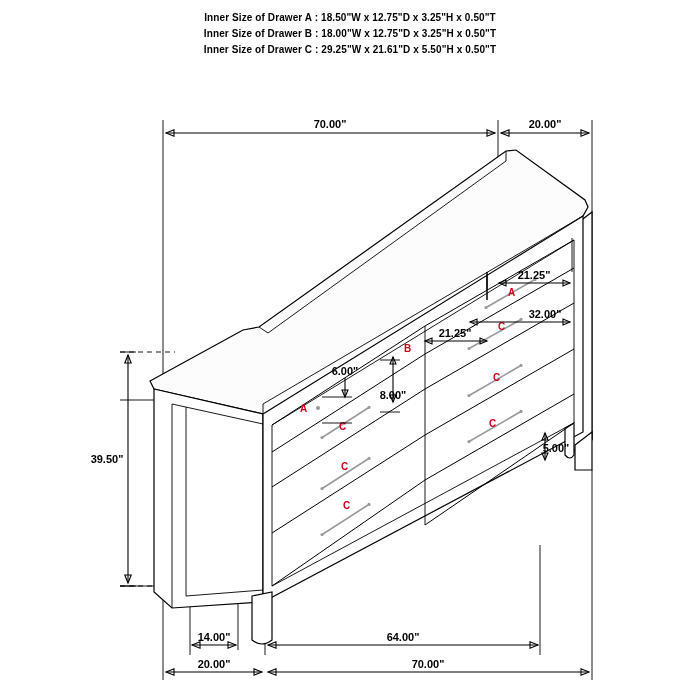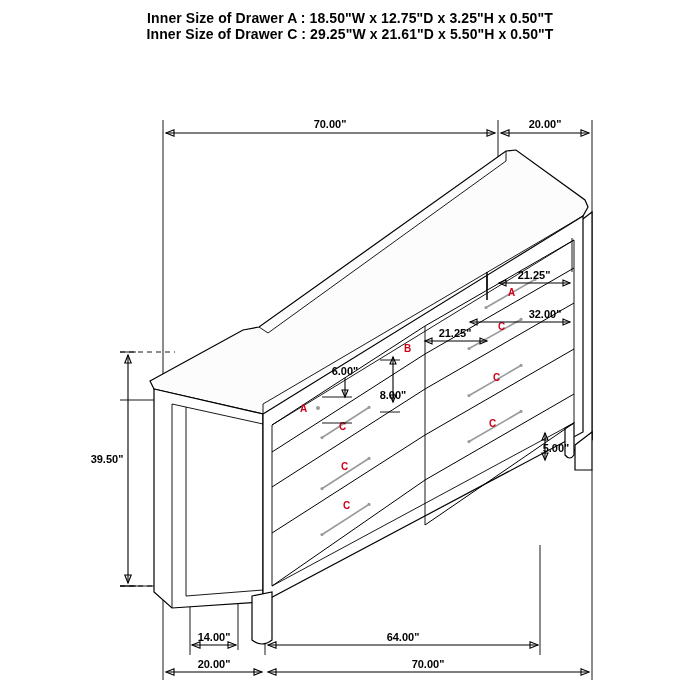--- a/index.html
+++ b/index.html
@@ -9,21 +9,21 @@
     font-family:"Liberation Sans", sans-serif;
     overflow:hidden;
     position:relative;
   }
   #stage{position:absolute;inset:0;}
 
   .hdr{
     position:absolute;
     left:0;right:0;top:10px;
     text-align:center;
-    font-size:14px;
+    font-size:10px;
     font-weight:bold;
     color:#000;
     line-height:16px;
     letter-spacing:0.1px;
   }
   .hdr div{white-space:nowrap;}
 
   svg.diagram{position:absolute;left:0;top:0;width:700px;height:700px;}
 
   .dimtxt{
@@ -48,20 +48,21 @@
   .handle{stroke:#9a9a9a;stroke-width:1.6;fill:none;}
   .handlecap{fill:#9a9a9a;}
 </style>
 </head>
 <body>
 
 <div id="stage">
 
   <div class="hdr">
     <div>Inner Size of Drawer A : 18.50"W x 12.75"D x 3.25"H x 0.50"T</div>
+    <div>Inner Size of Drawer B : 18.00"W x 12.75"D x 3.25"H x 0.50"T</div>
     <div>Inner Size of Drawer C : 29.25"W x 21.61"D x 5.50"H x 0.50"T</div>
   </div>
 
   <svg class="diagram" viewBox="0 0 700 700">
 
     <g>
       <line class="ln thin" x1="163" y1="120" x2="163" y2="410"></line>
       <line class="ln thin" x1="498" y1="120" x2="498" y2="285"></line>
       <line class="ln thin" x1="592" y1="120" x2="592" y2="440"></line>
 

